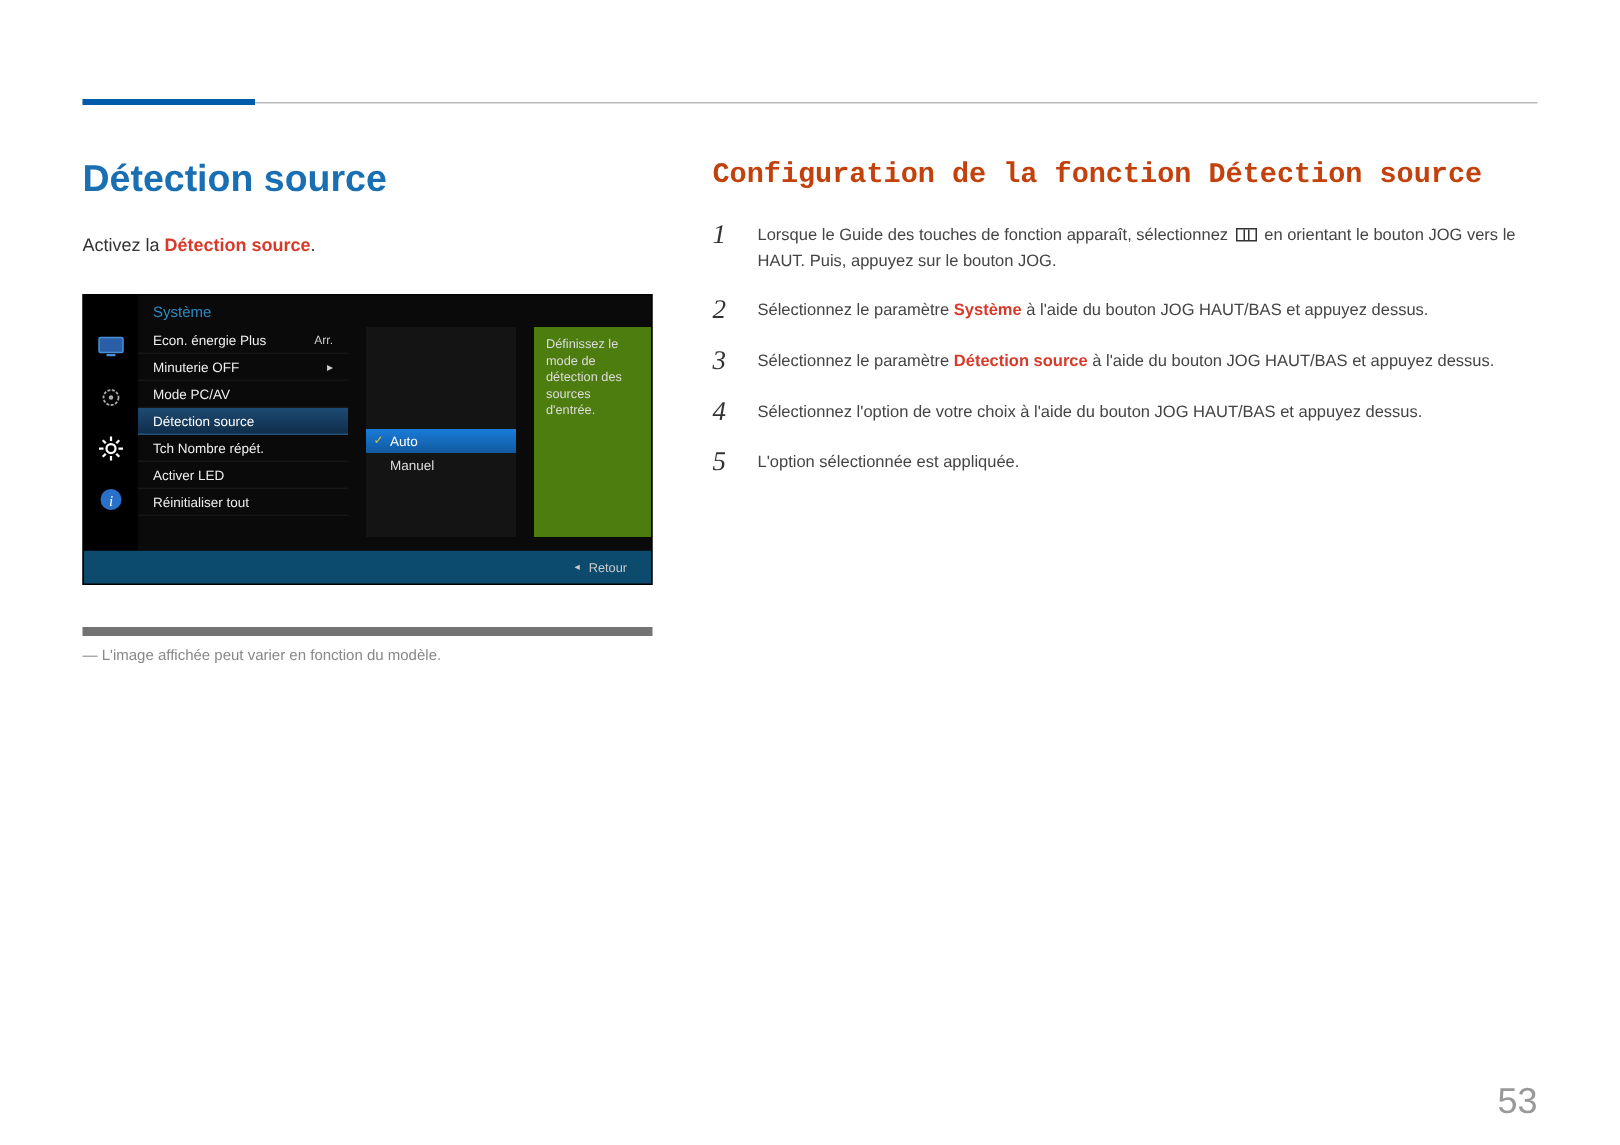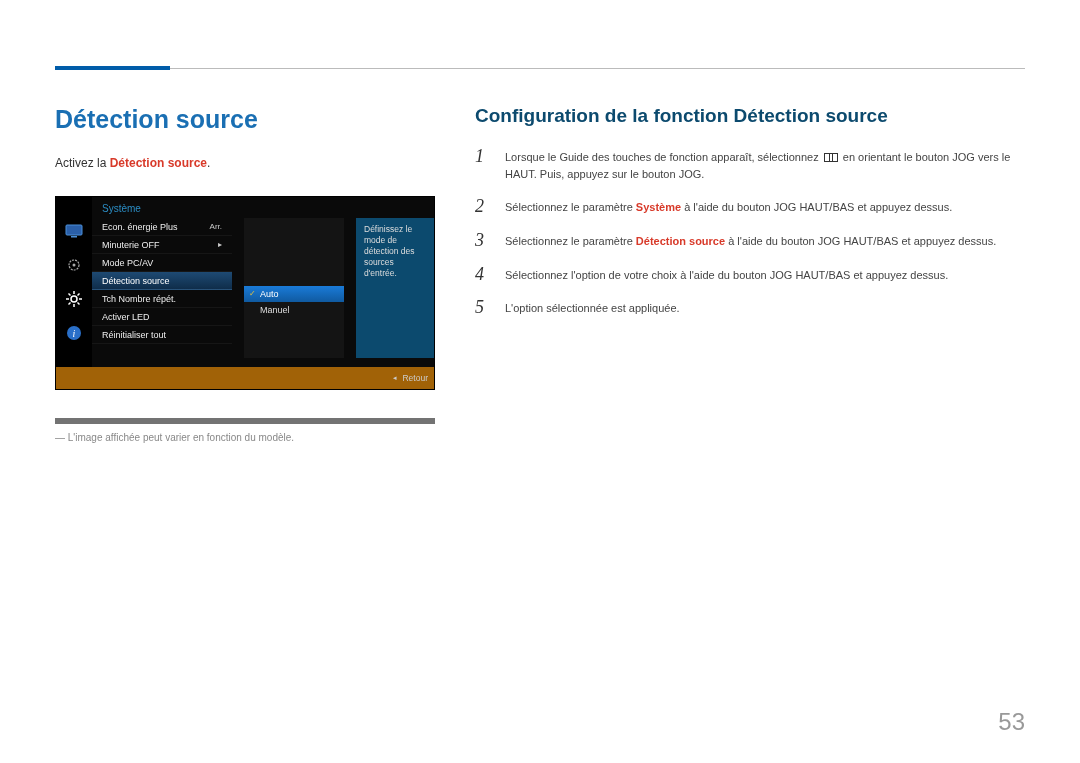--- a/index.html
+++ b/index.html
@@ -44,24 +44,25 @@
   .col-right {
     flex: 1;
   }
   h1.section-title {
     color: #1a6fb3;
     font-size: 25px;
     font-weight: 600;
     margin-bottom: 22px;
   }
   h2.config-title {
-    color: #0c4a6e;
+    color: #c2410c;
     font-size: 19px;
     font-weight: 600;
     margin-bottom: 20px;
+    font-family: Liberation Mono, monospace;
   }
   .intro-line {
     font-size: 12px;
     color: #333;
     margin-bottom: 26px;
   }
   .intro-line .hl { color: #d83a2a; font-weight: 600; }
   
   .osd {
     width: 380px;
@@ -146,33 +147,33 @@
   }
   .osd-sub-item.sel::before {
     content: "✓";
     position: absolute;
     left: 5px;
     color: #e0c040;
     font-size: 8px;
   }
   .osd-desc {
     flex: 1;
-    background: #0c4a6e;
+    background: #4d7c0f;
     padding: 6px 8px;
     font-size: 8.5px;
     color: #ddd;
     line-height: 1.3;
   }
   .osd-footer {
     height: 22px;
-    background: #a16207;
+    background: #0c4a6e;
     display: flex;
     justify-content: flex-end;
     align-items: center;
-    padding: 0 6px;
+    padding: 0 16px;
     gap: 6px;
     font-size: 8.5px;
     color: #ccc;
   }
   .osd-footer .tri { font-size: 7px; }
   .note-divider {
     margin-top: 28px;
     border-top: 6px solid #737373;
     padding-top: 8px;
   }
@@ -236,21 +237,21 @@
     position: relative;
   }
   .bullet::before {
     content: "•";
     position: absolute;
     left: 0;
     color: #666;
   }
   .page-number {
     position: absolute;
-    bottom: 27px;
+    bottom: 14px;
     right: 55px;
     font-size: 24px;
     color: #999;
     font-weight: 300;
   }
 </style>
 </head>
 <body>
 
 <div class="page">

